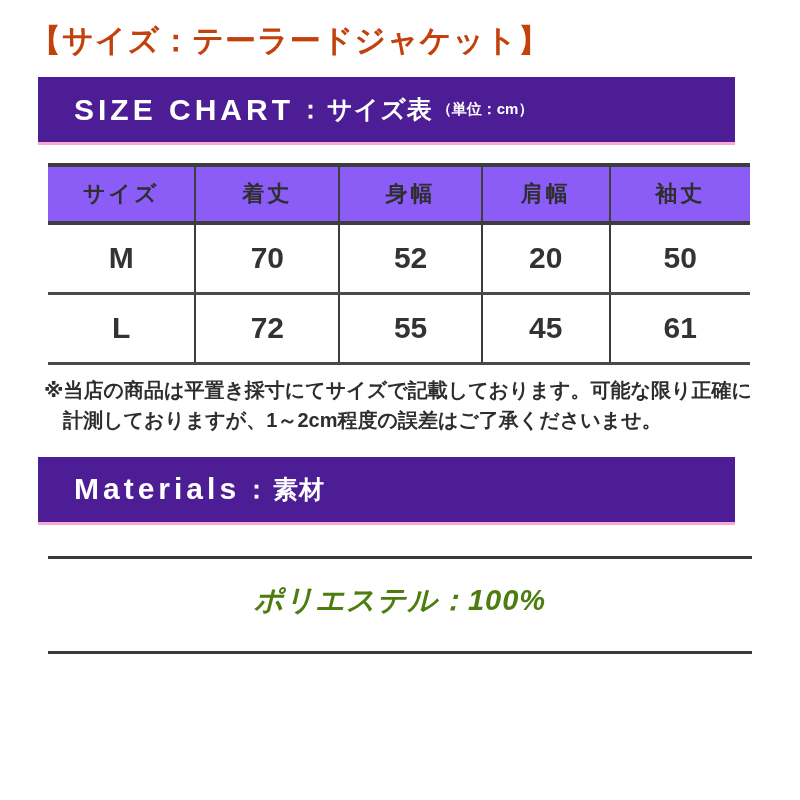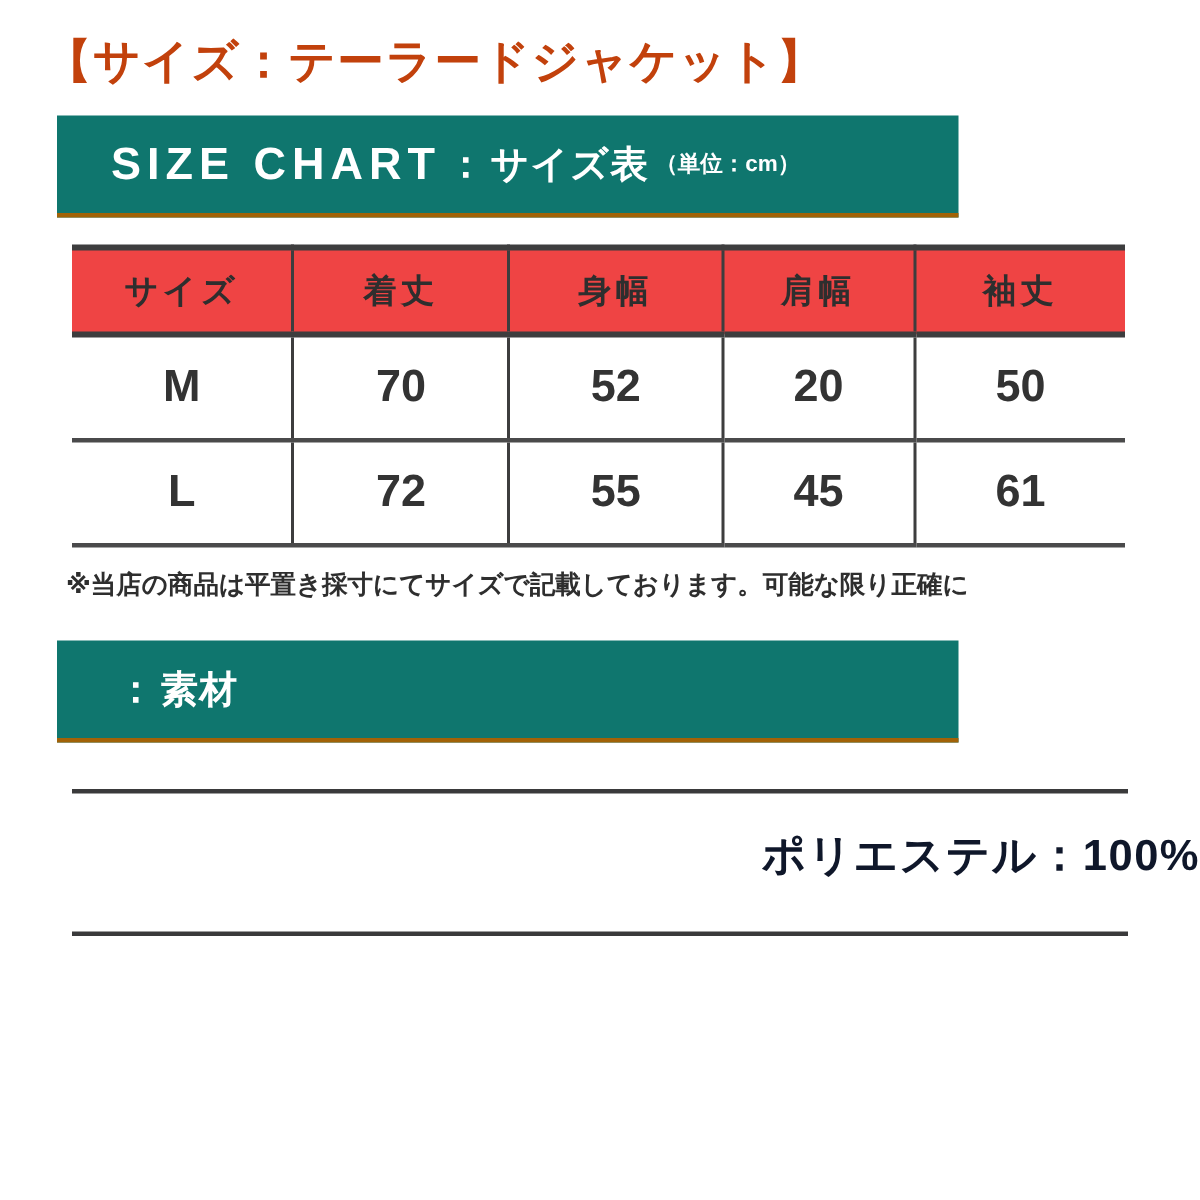--- a/index.html
+++ b/index.html
@@ -12,28 +12,28 @@
   }
   .page-title {
     margin: 20px 0 0 30px;
     font-size: 31px;
     font-weight: bold;
     letter-spacing: 1px;
     color: #c2410c;
   }
   .banner {
     margin: 15px 0 0 38px;
-    width: 601px;
+    width: 697px;
     height: 68px;
-    background: #0f766e;
+    background: #4c1d95;
     color: #ffffff;
     display: flex;
     align-items: center;
     padding-left: 36px;
-    border-bottom: 3px solid #a16207;
+    border-bottom: 3px solid #f9a8d4;
   }
   .banner .en {
     font-size: 30px;
     font-weight: bold;
     letter-spacing: 4px;
   }
   .banner .sep {
     font-size: 25px;
     font-weight: bold;
     margin: 0 4px;
@@ -50,21 +50,21 @@
     margin-left: 4px;
   }
   table.size-table {
     margin: 18px 0 0 48px;
     width: 702px;
     border-collapse: collapse;
     border-top: 4px solid #3d3d3e;
     table-layout: fixed;
   }
   .size-table th {
-    background: #ef4444;
+    background: #8b5cf6;
     height: 58px;
     font-size: 22px;
     font-weight: 600;
     letter-spacing: 3px;
     color: #2e2e2e;
     border-bottom: 4px solid #3d3d3e;
     text-align: center;
     vertical-align: middle;
   }
   .size-table td {
@@ -82,41 +82,42 @@
     border-right: 2px solid #3d3d3e;
   }
   .size-table col.c1 { width: 21%; }
   .size-table col.c2 { width: 20.5%; }
   .size-table col.c3 { width: 20.3%; }
   .size-table col.c4 { width: 18.2%; }
   .size-table col.c5 { width: 20%; }
   .note {
     margin: 10px 0 0 44px;
     width: 716px;
-    font-size: 17px;
+    font-size: 20px;
     font-weight: bold;
     line-height: 30px;
     color: #2e2e2e;
   }
   .note .line2 { margin-left: 19px; }
   .materials-banner { margin-top: 22px; }
   .divider {
     margin: 31px 0 0 48px;
     width: 704px;
     height: 3px;
     background: #3a3a3b;
     border: none;
   }
   .composition {
     margin-top: 22px;
-    text-align: right;
+    text-align: center;
     font-size: 29px;
     font-weight: bold;
     letter-spacing: 1px;
-    color: #0f172a;
+    color: #4d7c0f;
+    font-style: italic;
   }
   .divider.bottom { margin-top: 30px; }
 </style>
 </head>
 <body>
 
 <div class="page-title">【サイズ：テーラードジャケット】</div>
 
 <div class="banner">
   <span class="en">SIZE CHART</span>
@@ -155,23 +156,25 @@
       <td>72</td>
       <td>55</td>
       <td>45</td>
       <td>61</td>
     </tr>
   </tbody>
 </table>
 
 <div class="note">
   <div class="line1">※当店の商品は平置き採寸にてサイズで記載しております。可能な限り正確に</div>
+  <div class="line2">計測しておりますが、1～2cm程度の誤差はご了承くださいませ。</div>
 </div>
 
 <div class="banner materials-banner">
+  <span class="en">Materials</span>
   <span class="sep">：</span>
   <span class="ja">素材</span>
 </div>
 
 <hr class="divider">
 
 <div class="composition">ポリエステル：100%</div>
 
 <hr class="divider bottom">
 

